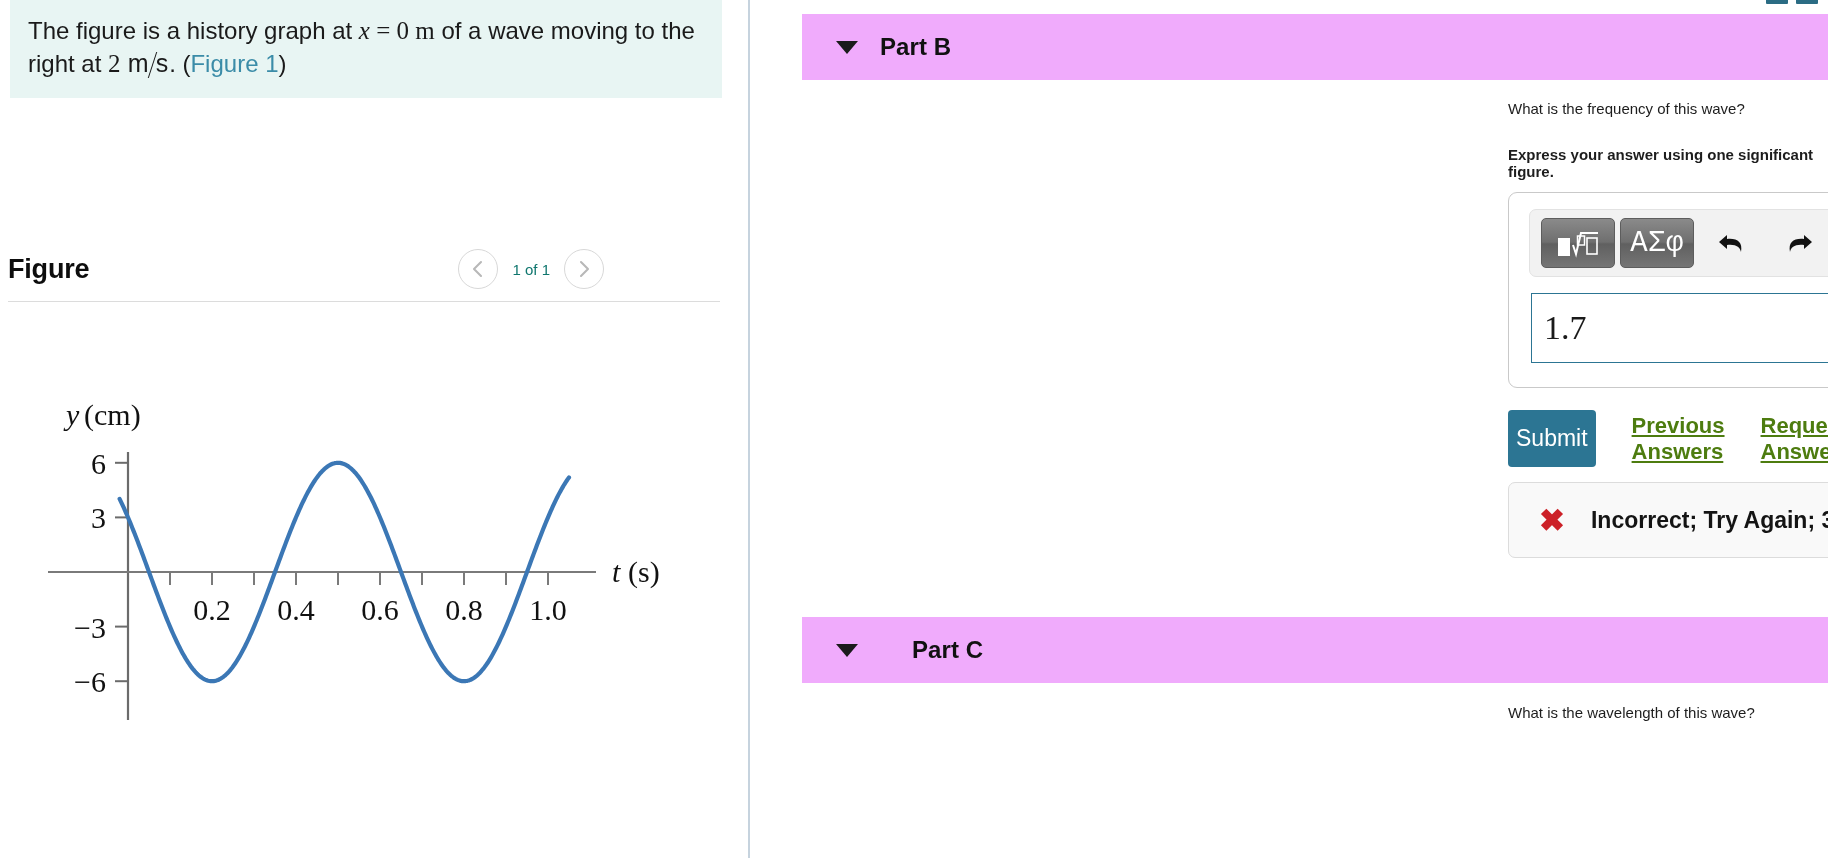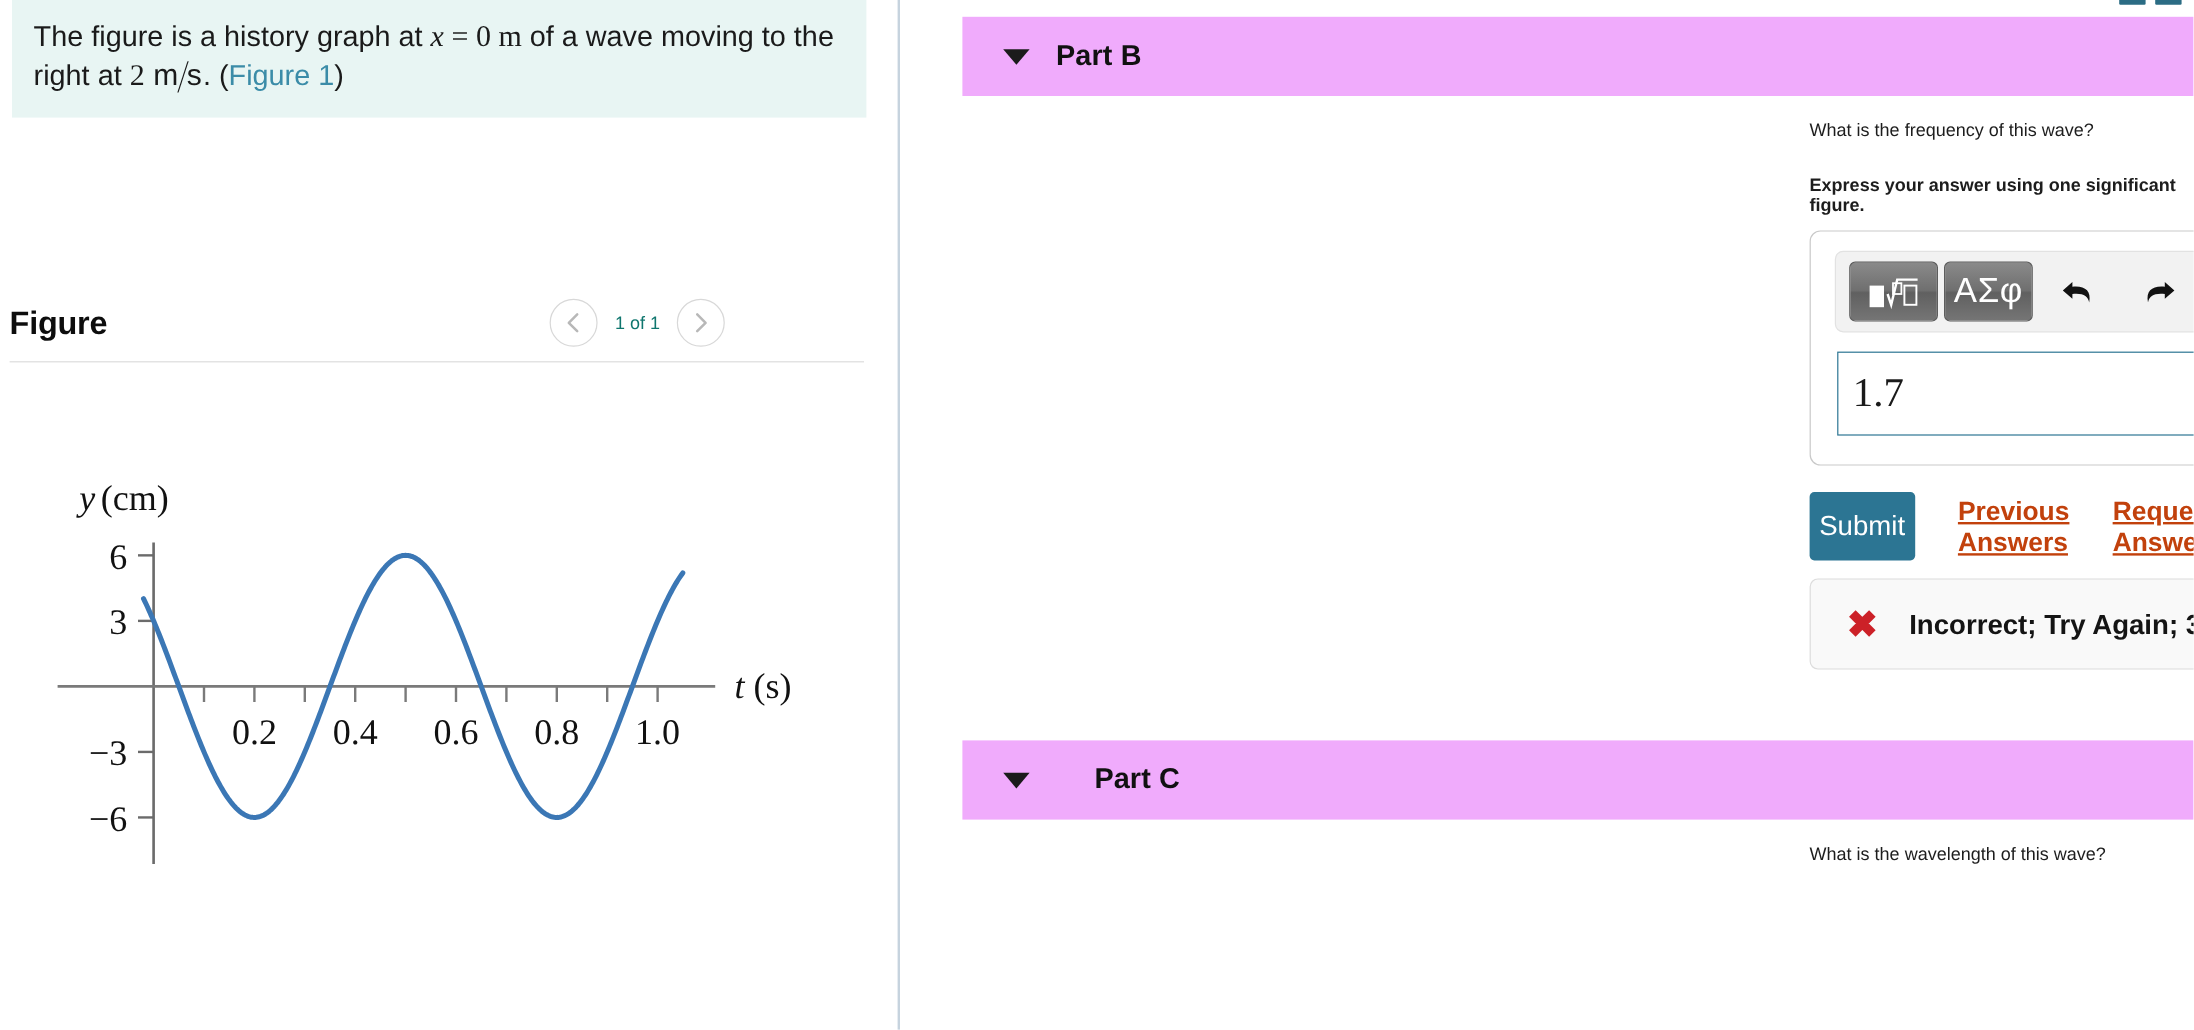--- a/index.html
+++ b/index.html
@@ -235,21 +235,21 @@
     background: linear-gradient(180deg, #8a8a8a 0%, #6f6f6f 48%, #606060 52%, #757575 100%);
     border: 1px solid #5d5d5d;
     display: flex;
     align-items: center;
     justify-content: center;
     color: #ffffff;
     cursor: pointer;
     box-sizing: border-box;
   }
   .mb-btn.greek {
-    font-family: Liberation Sans, sans-serif;
+    font-family: Liberation Mono, monospace;
     font-size: 29px;
     letter-spacing: 0.5px;
   }
   .mb-icon {
     width: 64px;
     height: 50px;
     display: flex;
     align-items: center;
     justify-content: center;
     cursor: pointer;
@@ -288,21 +288,21 @@
     background: #2c7593;
     color: #ffffff;
     border: none;
     border-radius: 4px;
     font-family: "Liberation Sans", sans-serif;
     font-size: 23px;
     padding: 15px 8px;
     cursor: pointer;
   }
   .ans-link {
-    color: #c2410c;
+    color: #4d7c0f;
     font-size: 22px;
     font-weight: bold;
     text-decoration: underline;
     cursor: pointer;
   }
 
   .feedback-box {
     position: absolute;
     left: 756px;
     top: 482px;

